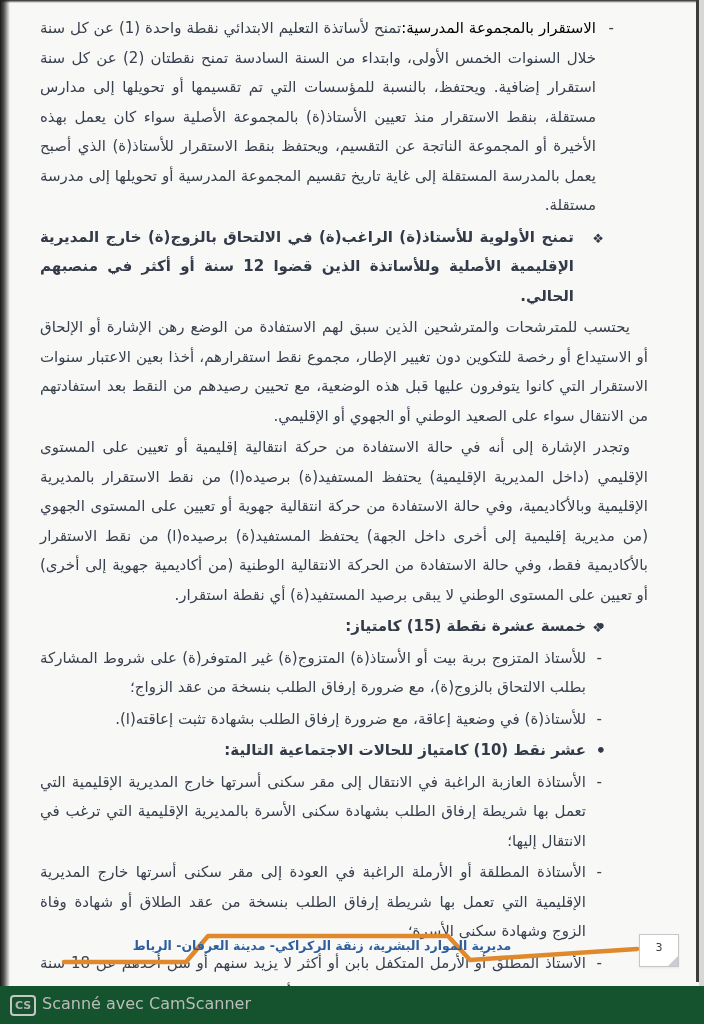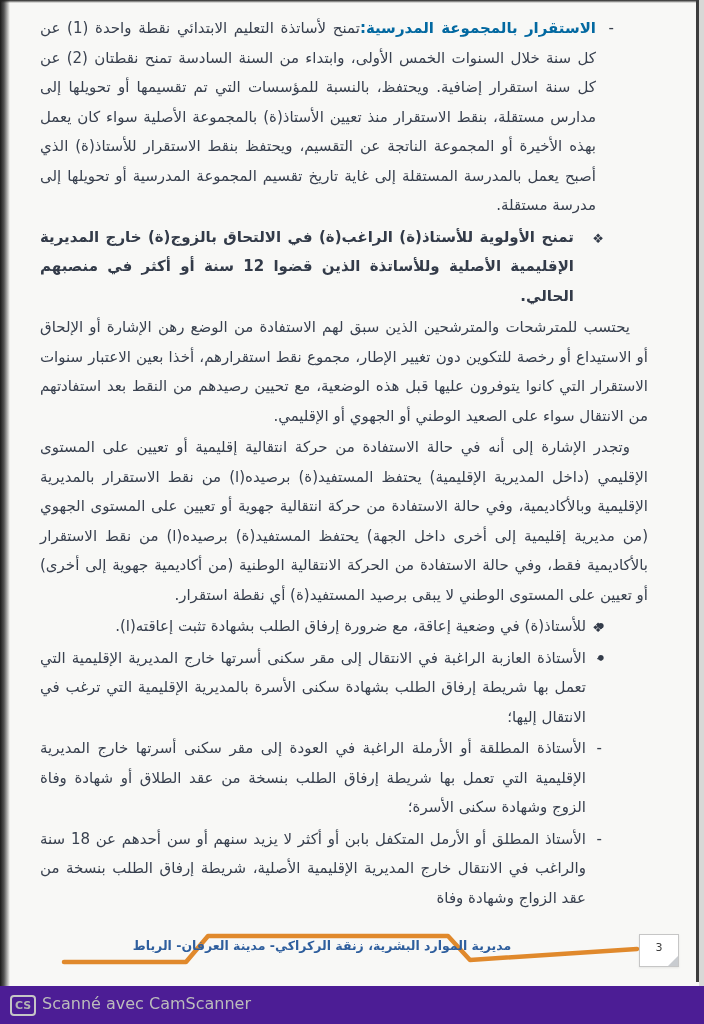--- a/index.html
+++ b/index.html
@@ -21,21 +21,21 @@
   .edge-right-outer{position:absolute;right:0;top:0;bottom:0;width:5px;background:#d8d8d6;}
   .edge-right-line{position:absolute;right:5px;top:0;bottom:4px;width:3px;background:#3d3d3d;}
 
   
   .content{
     position:absolute;top:14px;right:56px;left:40px;
     direction:rtl;text-align:justify;
     font-size:15px;line-height:29.5px;color:#39414f;
   }
   .content > div{margin:0 0 2px 0;}
-  .lead{font-weight:700;color:#0369a1;}
+  .lead{font-weight:400;color:#000000;}
   .mk{position:absolute;top:0;}
   .b-dash1{position:relative;padding-right:52px;}
   .b-dash1 > .mk{right:34px;}
   .b-diamond{position:relative;padding-right:74px;font-weight:700;color:#333b49;}
   .b-diamond > .mk{right:44px;top:1px;font-size:13px;}
   .b-para{text-indent:18px;}
   .b-bullet{position:relative;padding-right:62px;font-weight:700;color:#333b49;}
   .b-bullet > .mk{right:42px;font-size:16px;}
   .b-dash2{position:relative;padding-right:62px;}
   .b-dash2 > .mk{right:46px;}
@@ -51,21 +51,21 @@
   .page-box{
     position:absolute;left:639px;top:934px;width:38px;height:31px;
     background:#ffffff;border:1px solid #c6c6c6;direction:ltr;
     box-shadow:0 1px 2px rgba(0,0,0,0.08);
   }
   .page-num{text-align:center;font-size:11px;color:#3c3c3c;line-height:26px;}
   .fold{position:absolute;right:0;bottom:0;width:0;height:0;border-style:solid;
     border-width:0 0 10px 10px;border-color:transparent transparent #c9ccd0 transparent;}
 
   
-  .cam-bar{position:absolute;left:0;right:0;bottom:0;height:38px;background:#4c1d95;}
+  .cam-bar{position:absolute;left:0;right:0;bottom:0;height:38px;background:#14532d;}
   .cs-badge{
     position:absolute;left:10px;top:9px;width:22px;height:17px;
     border:2px solid #c6c6c6;border-radius:4px;
     color:#b3b3b3;font-weight:700;font-size:11px;line-height:17px;text-align:center;
   }
   .cs-label{position:absolute;left:42px;top:8px;font-size:16px;color:#bcbcbc;}
 </style>
 </head>
 <body>
 
@@ -94,33 +94,36 @@
     <div class="b-para">
       <span>وتجدر الإشارة إلى أنه في حالة الاستفادة من حركة انتقالية إقليمية أو تعيين على المستوى الإقليمي (داخل المديرية الإقليمية) يحتفظ المستفيد(ة) برصيده(ا) من نقط الاستقرار بالمديرية الإقليمية وبالأكاديمية، وفي حالة الاستفادة من حركة انتقالية جهوية أو تعيين على المستوى الجهوي (من مديرية إقليمية إلى أخرى داخل الجهة) يحتفظ المستفيد(ة) برصيده(ا) من نقط الاستقرار بالأكاديمية فقط، وفي حالة الاستفادة من الحركة الانتقالية الوطنية (من أكاديمية جهوية إلى أخرى) أو تعيين على المستوى الوطني لا يبقى برصيد المستفيد(ة) أي نقطة استقرار.</span>
     </div>
 
     <div class="b-diamond">
       <span class="mk">❖</span>
     </div>
 
     <div class="b-bullet">
       <span class="mk">•</span>
+      <span>خمسة عشرة نقطة (15) كامتياز:</span>
     </div>
 
     <div class="b-dash2">
       <span class="mk">-</span>
+      <span>للأستاذ المتزوج بربة بيت أو الأستاذ(ة) المتزوج(ة) غير المتوفر(ة) على شروط المشاركة بطلب الالتحاق بالزوج(ة)، مع ضرورة إرفاق الطلب بنسخة من عقد الزواج؛</span>
     </div>
 
     <div class="b-dash2">
       <span class="mk">-</span>
       <span>للأستاذ(ة) في وضعية إعاقة، مع ضرورة إرفاق الطلب بشهادة تثبت إعاقته(ا).</span>
     </div>
 
     <div class="b-bullet">
       <span class="mk">•</span>
+      <span>عشر نقط (10) كامتياز للحالات الاجتماعية التالية:</span>
     </div>
 
     <div class="b-dash2">
       <span class="mk">-</span>
       <span>الأستاذة العازبة الراغبة في الانتقال إلى مقر سكنى أسرتها خارج المديرية الإقليمية التي تعمل بها شريطة إرفاق الطلب بشهادة سكنى الأسرة بالمديرية الإقليمية التي ترغب في الانتقال إليها؛</span>
     </div>
 
     <div class="b-dash2">
       <span class="mk">-</span>
       <span>الأستاذة المطلقة أو الأرملة الراغبة في العودة إلى مقر سكنى أسرتها خارج المديرية الإقليمية التي تعمل بها شريطة إرفاق الطلب بنسخة من عقد الطلاق أو شهادة وفاة الزوج وشهادة سكنى الأسرة؛</span>

